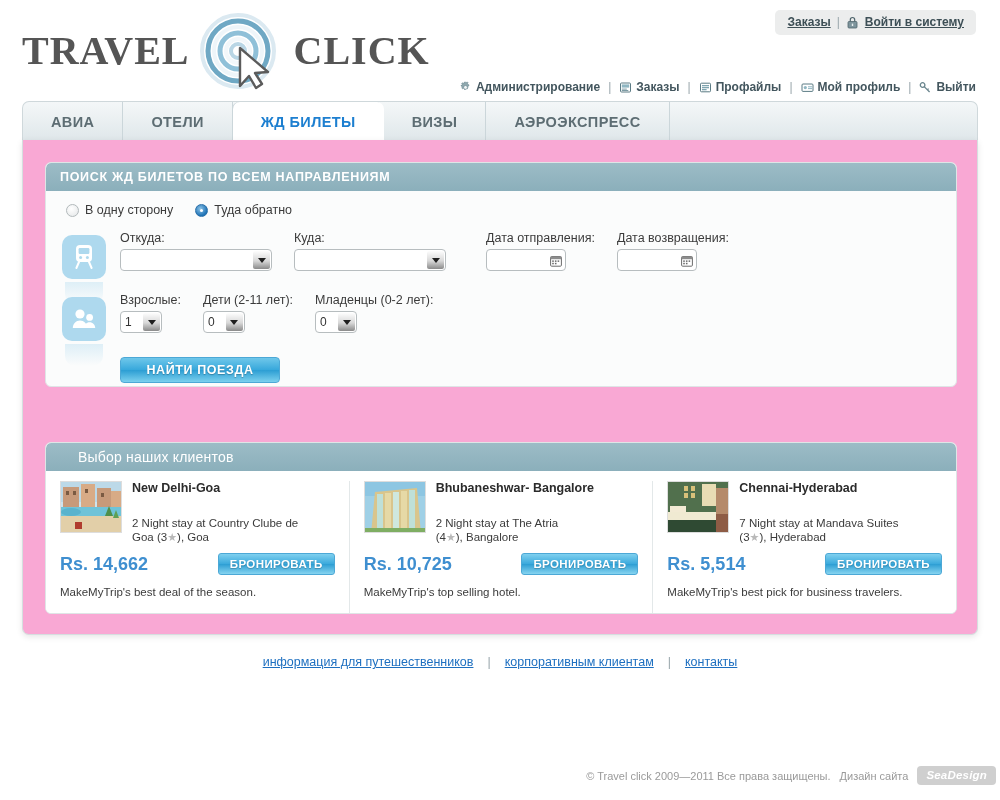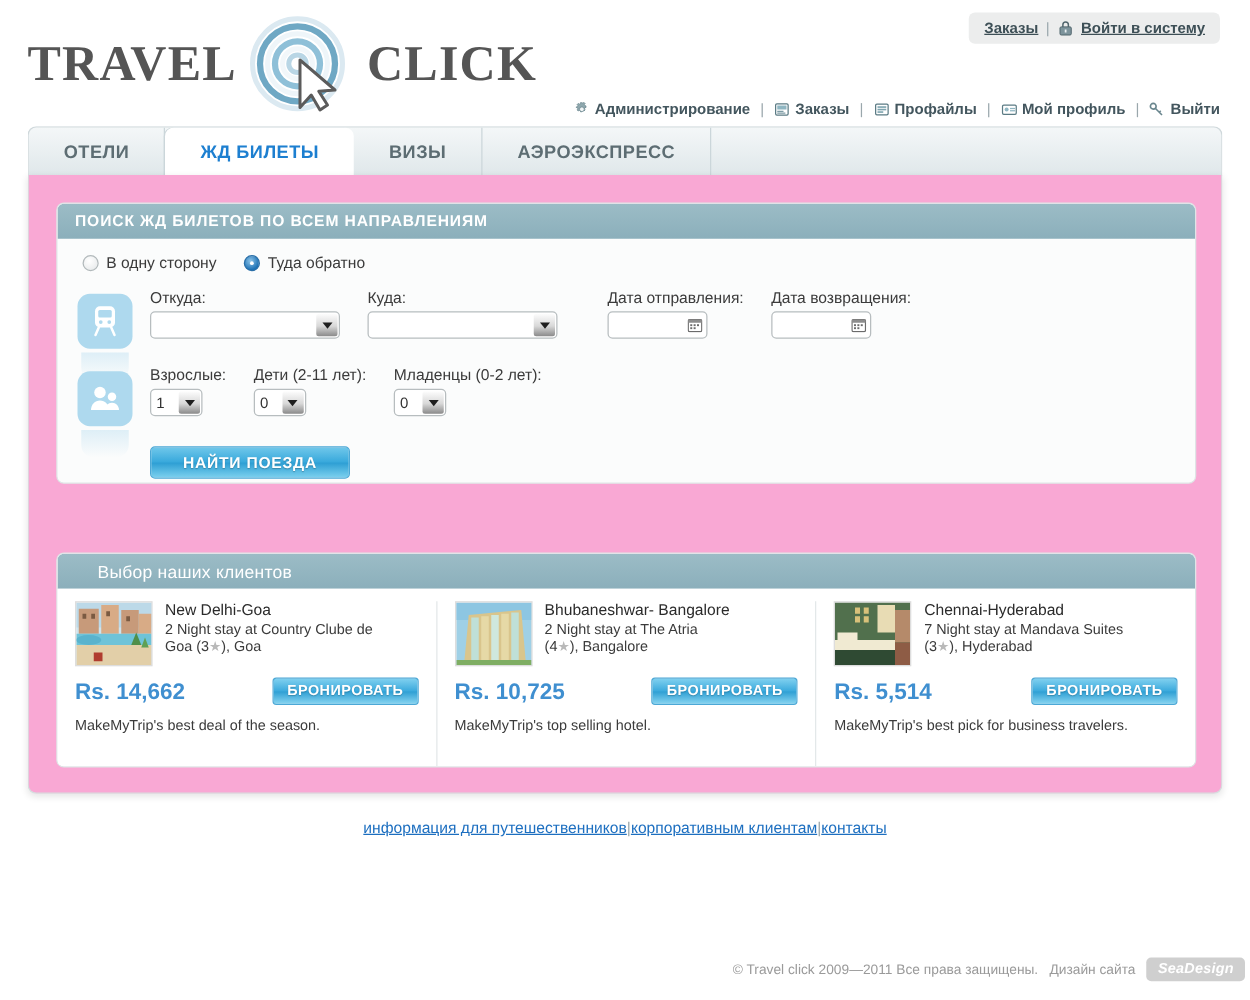--- a/index.html
+++ b/index.html
@@ -206,39 +206,39 @@
   }
   .deal:last-child { border-right: none; }
   .deal-top { display: flex; gap: 10px; }
   .thumb {
     width: 62px; height: 52px; flex: 0 0 62px;
     border: 1px solid #dddddd; background: #eee;
     overflow: hidden; position: relative;
   }
   .thumb svg { display: block; }
   .deal-info { flex: 1; min-width: 0; }
-  .deal-title { font-size: 12.5px; font-weight: normal; color: #2b2b2b; margin-bottom: 2px; }
+  .deal-title { font-size: 12.5px; font-weight: bold; color: #2b2b2b; margin-bottom: 21px; }
   .deal-desc { font-size: 11.5px; color: #3b3b3b; line-height: 14px; }
   .star { color: #b9b9b9; font-size: 11px; }
   .deal-mid { display: flex; align-items: center; justify-content: space-between; margin-top: 9px; }
   .price { font-size: 18px; font-weight: bold; color: #3f8fd0; }
   .btn-book {
     height: 22px; padding: 0 11px;
     border: 1px solid #4ca8d6; border-radius: 3px;
     background: linear-gradient(to bottom, #7fd0ef 0%, #3aa9dc 50%, #2f9fd4 52%, #86d4f0 100%);
     color: #ffffff; font-size: 11.5px; font-weight: bold; letter-spacing: .4px;
     cursor: pointer; text-shadow: 0 1px 1px rgba(0,0,0,.22);
     font-family: "Liberation Sans", sans-serif;
   }
   .deal-note { margin-top: 11px; font-size: 11.5px; color: #3b3b3b; }
 
   
   #footer-links {
     position: absolute; left: 0; top: 655px; width: 1000px;
-    display: flex; align-items: center; justify-content: center; gap: 0;
+    display: flex; align-items: center; justify-content: center; gap: 14px;
     font-size: 12.5px;
   }
   #footer-links a { color: #1d6fc0; text-decoration: underline; cursor: pointer; }
   #footer-links .sep { color: #9aa7ac; }
 
   
   #copyright {
     position: absolute; right: 4px; top: 766px;
     display: flex; align-items: center; gap: 9px;
     font-size: 11px; color: #9a9a9a;
@@ -346,20 +346,23 @@
             <path d="M5.2 5.6 L10.6 11" stroke="#6a868e" stroke-width="1.3" fill="none"></path>
             <path d="M8.4 8.8 L9.6 7.6" stroke="#6a868e" stroke-width="1.3" fill="none"></path>
           </svg>
         </span>
         <span class="lbl">Выйти</span>
       </div>
     </div>
   </div>
 
   <div id="tabs">
+    <div class="tab">
+      <span>АВИА</span>
+    </div>
     <div class="tab">
       <span>ОТЕЛИ</span>
     </div>
     <div class="tab active">
       <span>ЖД БИЛЕТЫ</span>
     </div>
     <div class="tab">
       <span>ВИЗЫ</span>
     </div>
     <div class="tab">

